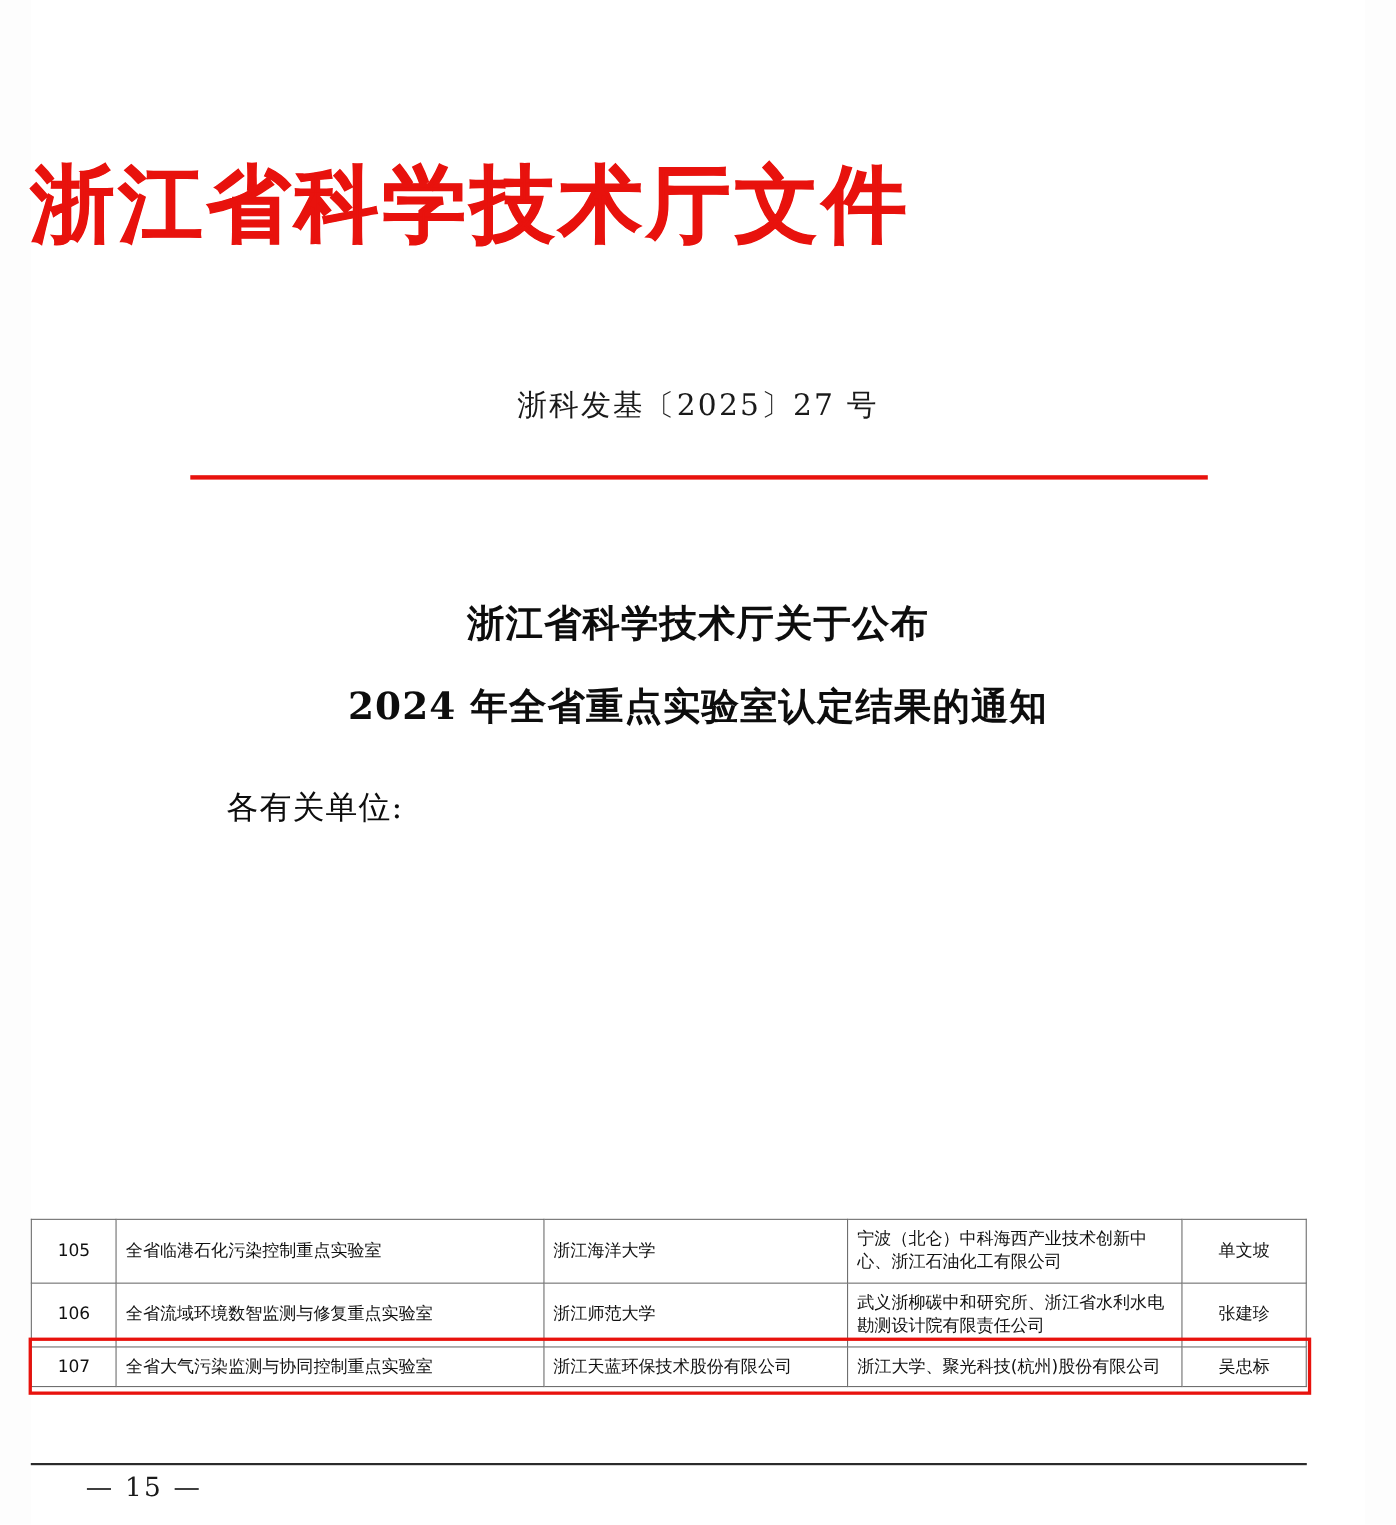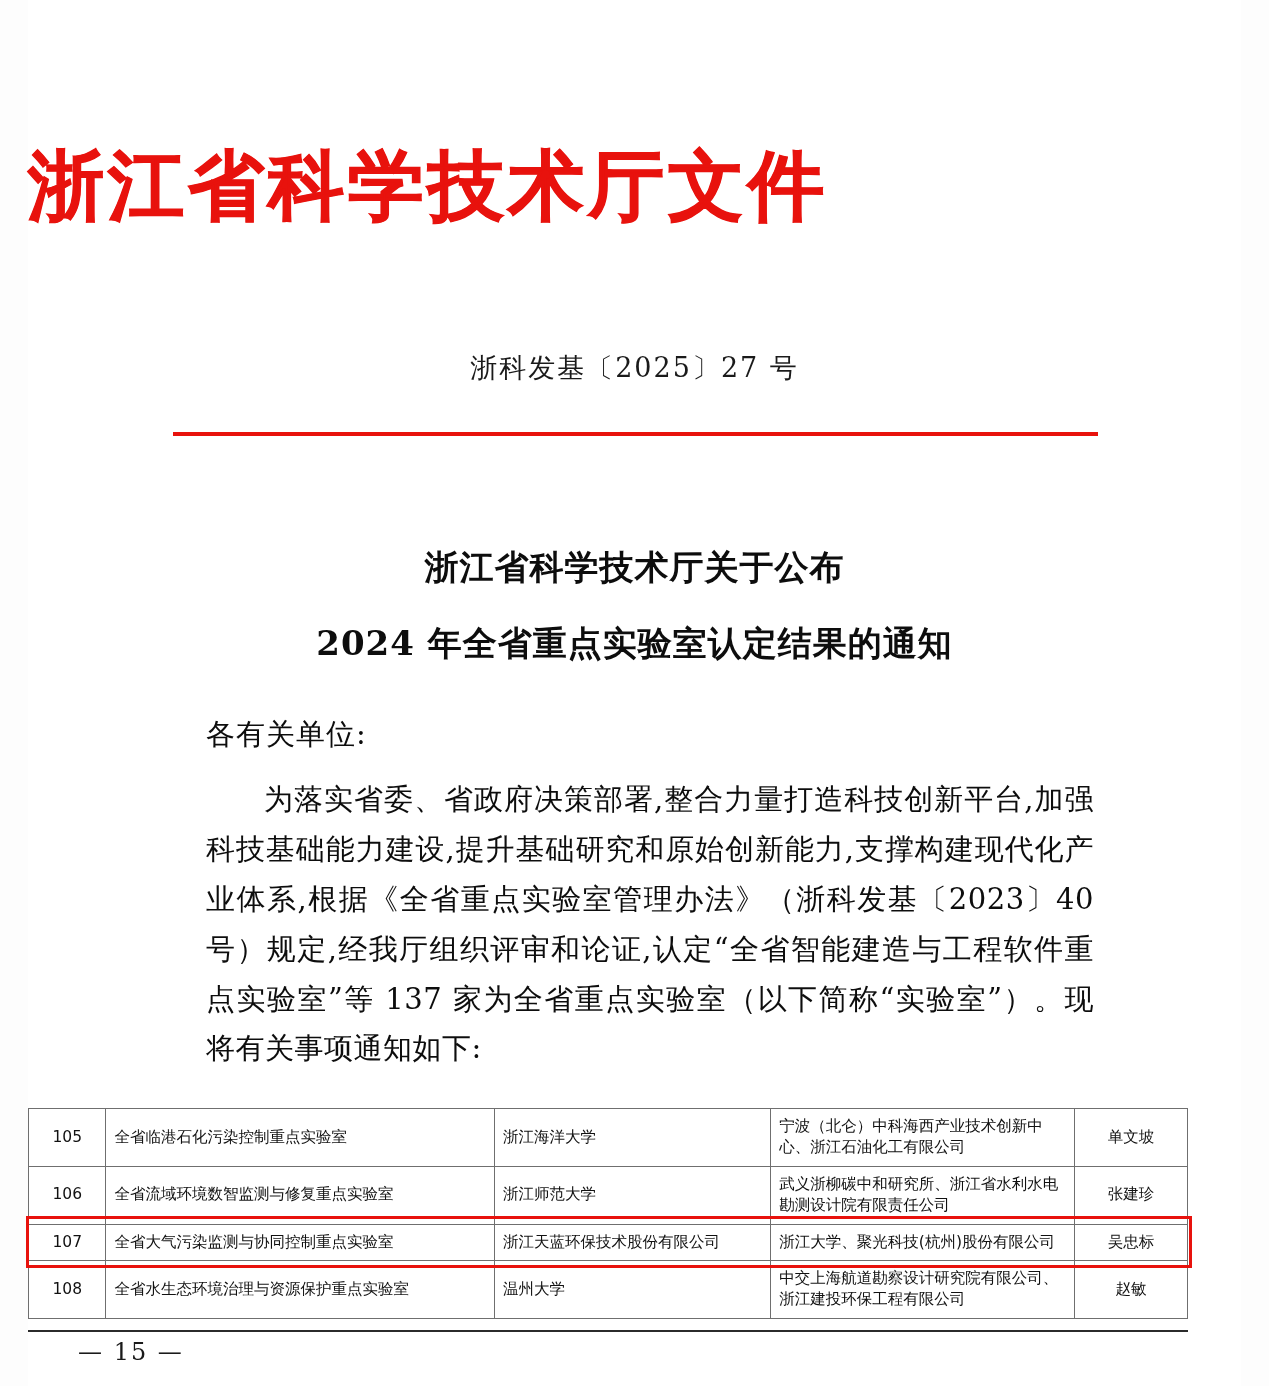--- a/index.html
+++ b/index.html
@@ -176,21 +176,20 @@
 
     <div class="red-rule"></div>
 
     <div class="subject">
       <span class="line1">浙江省科学技术厅关于公布</span>
       <span class="line2">2024 年全省重点实验室认定结果的通知</span>
     </div>
 
     <div class="salutation">各有关单位:</div>
 
-    <div class="body-text">为落实省委、省政府决策部署,整合力量打造科技创新平台,加强科技基础能力建设,提升基础研究和原始创新能力,支撑构建现代化产业体系,根据《全省重点实验室管理办法》（浙科发基〔2023〕40 号）规定,经我厅组织评审和论证,认定“全省智能建造与工程软件重点实验室”等 137 家为全省重点实验室（以下简称“实验室”）。现将有关事项通知如下:</div>
 
   </div>
 
   <table class="lab-table">
     <tbody>
       <tr>
         <td class="c-no">105</td>
         <td class="c-name">全省临港石化污染控制重点实验室</td>
         <td class="c-unit">浙江海洋大学</td>
         <td class="c-coop">宁波（北仑）中科海西产业技术创新中心、浙江石油化工有限公司</td>
@@ -203,27 +202,20 @@
         <td class="c-coop">武义浙柳碳中和研究所、浙江省水利水电勘测设计院有限责任公司</td>
         <td class="c-person">张建珍</td>
       </tr>
       <tr>
         <td class="c-no">107</td>
         <td class="c-name">全省大气污染监测与协同控制重点实验室</td>
         <td class="c-unit">浙江天蓝环保技术股份有限公司</td>
         <td class="c-coop">浙江大学、聚光科技(杭州)股份有限公司</td>
         <td class="c-person">吴忠标</td>
       </tr>
-      <tr>
-        <td class="c-no">108</td>
-        <td class="c-name">全省水生态环境治理与资源保护重点实验室</td>
-        <td class="c-unit">温州大学</td>
-        <td class="c-coop">中交上海航道勘察设计研究院有限公司、浙江建投环保工程有限公司</td>
-        <td class="c-person">赵敏</td>
-      </tr>
     </tbody>
   </table>
 
   <div class="highlight-box"></div>
 
   <div class="footer-rule"></div>
   <div class="page-number">— 15 —</div>
 </div>
 
 </body></html>

